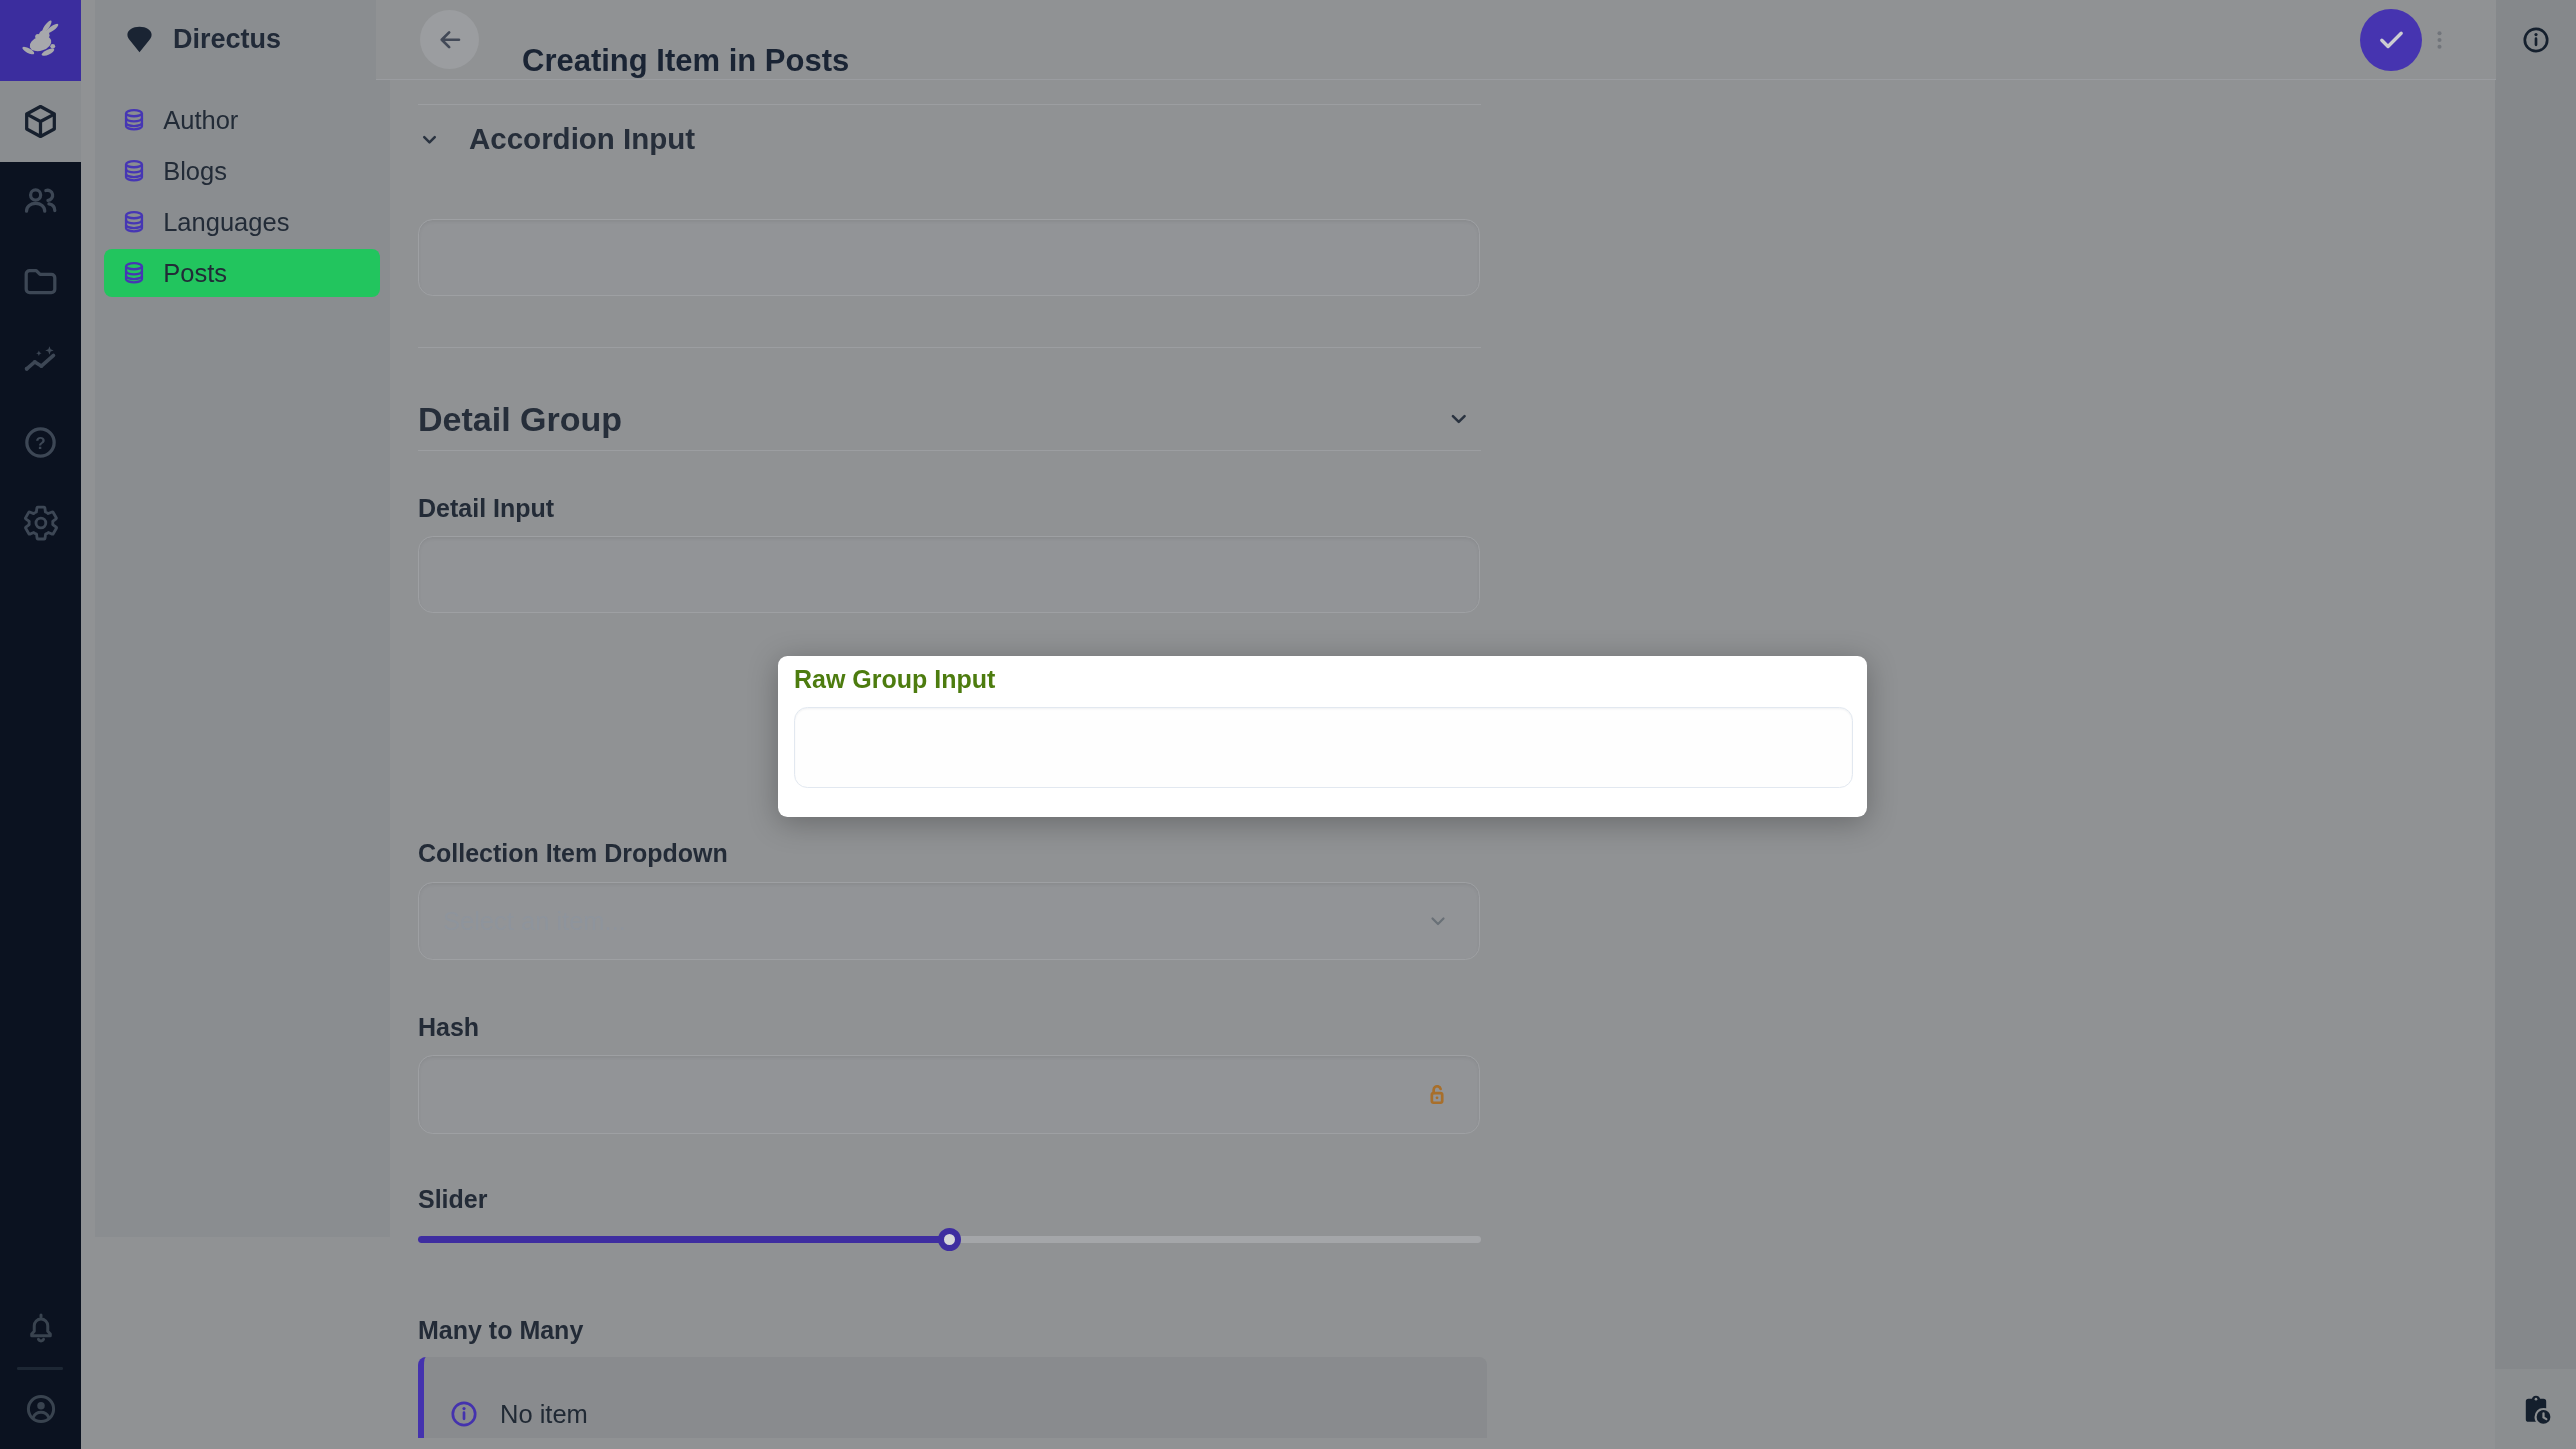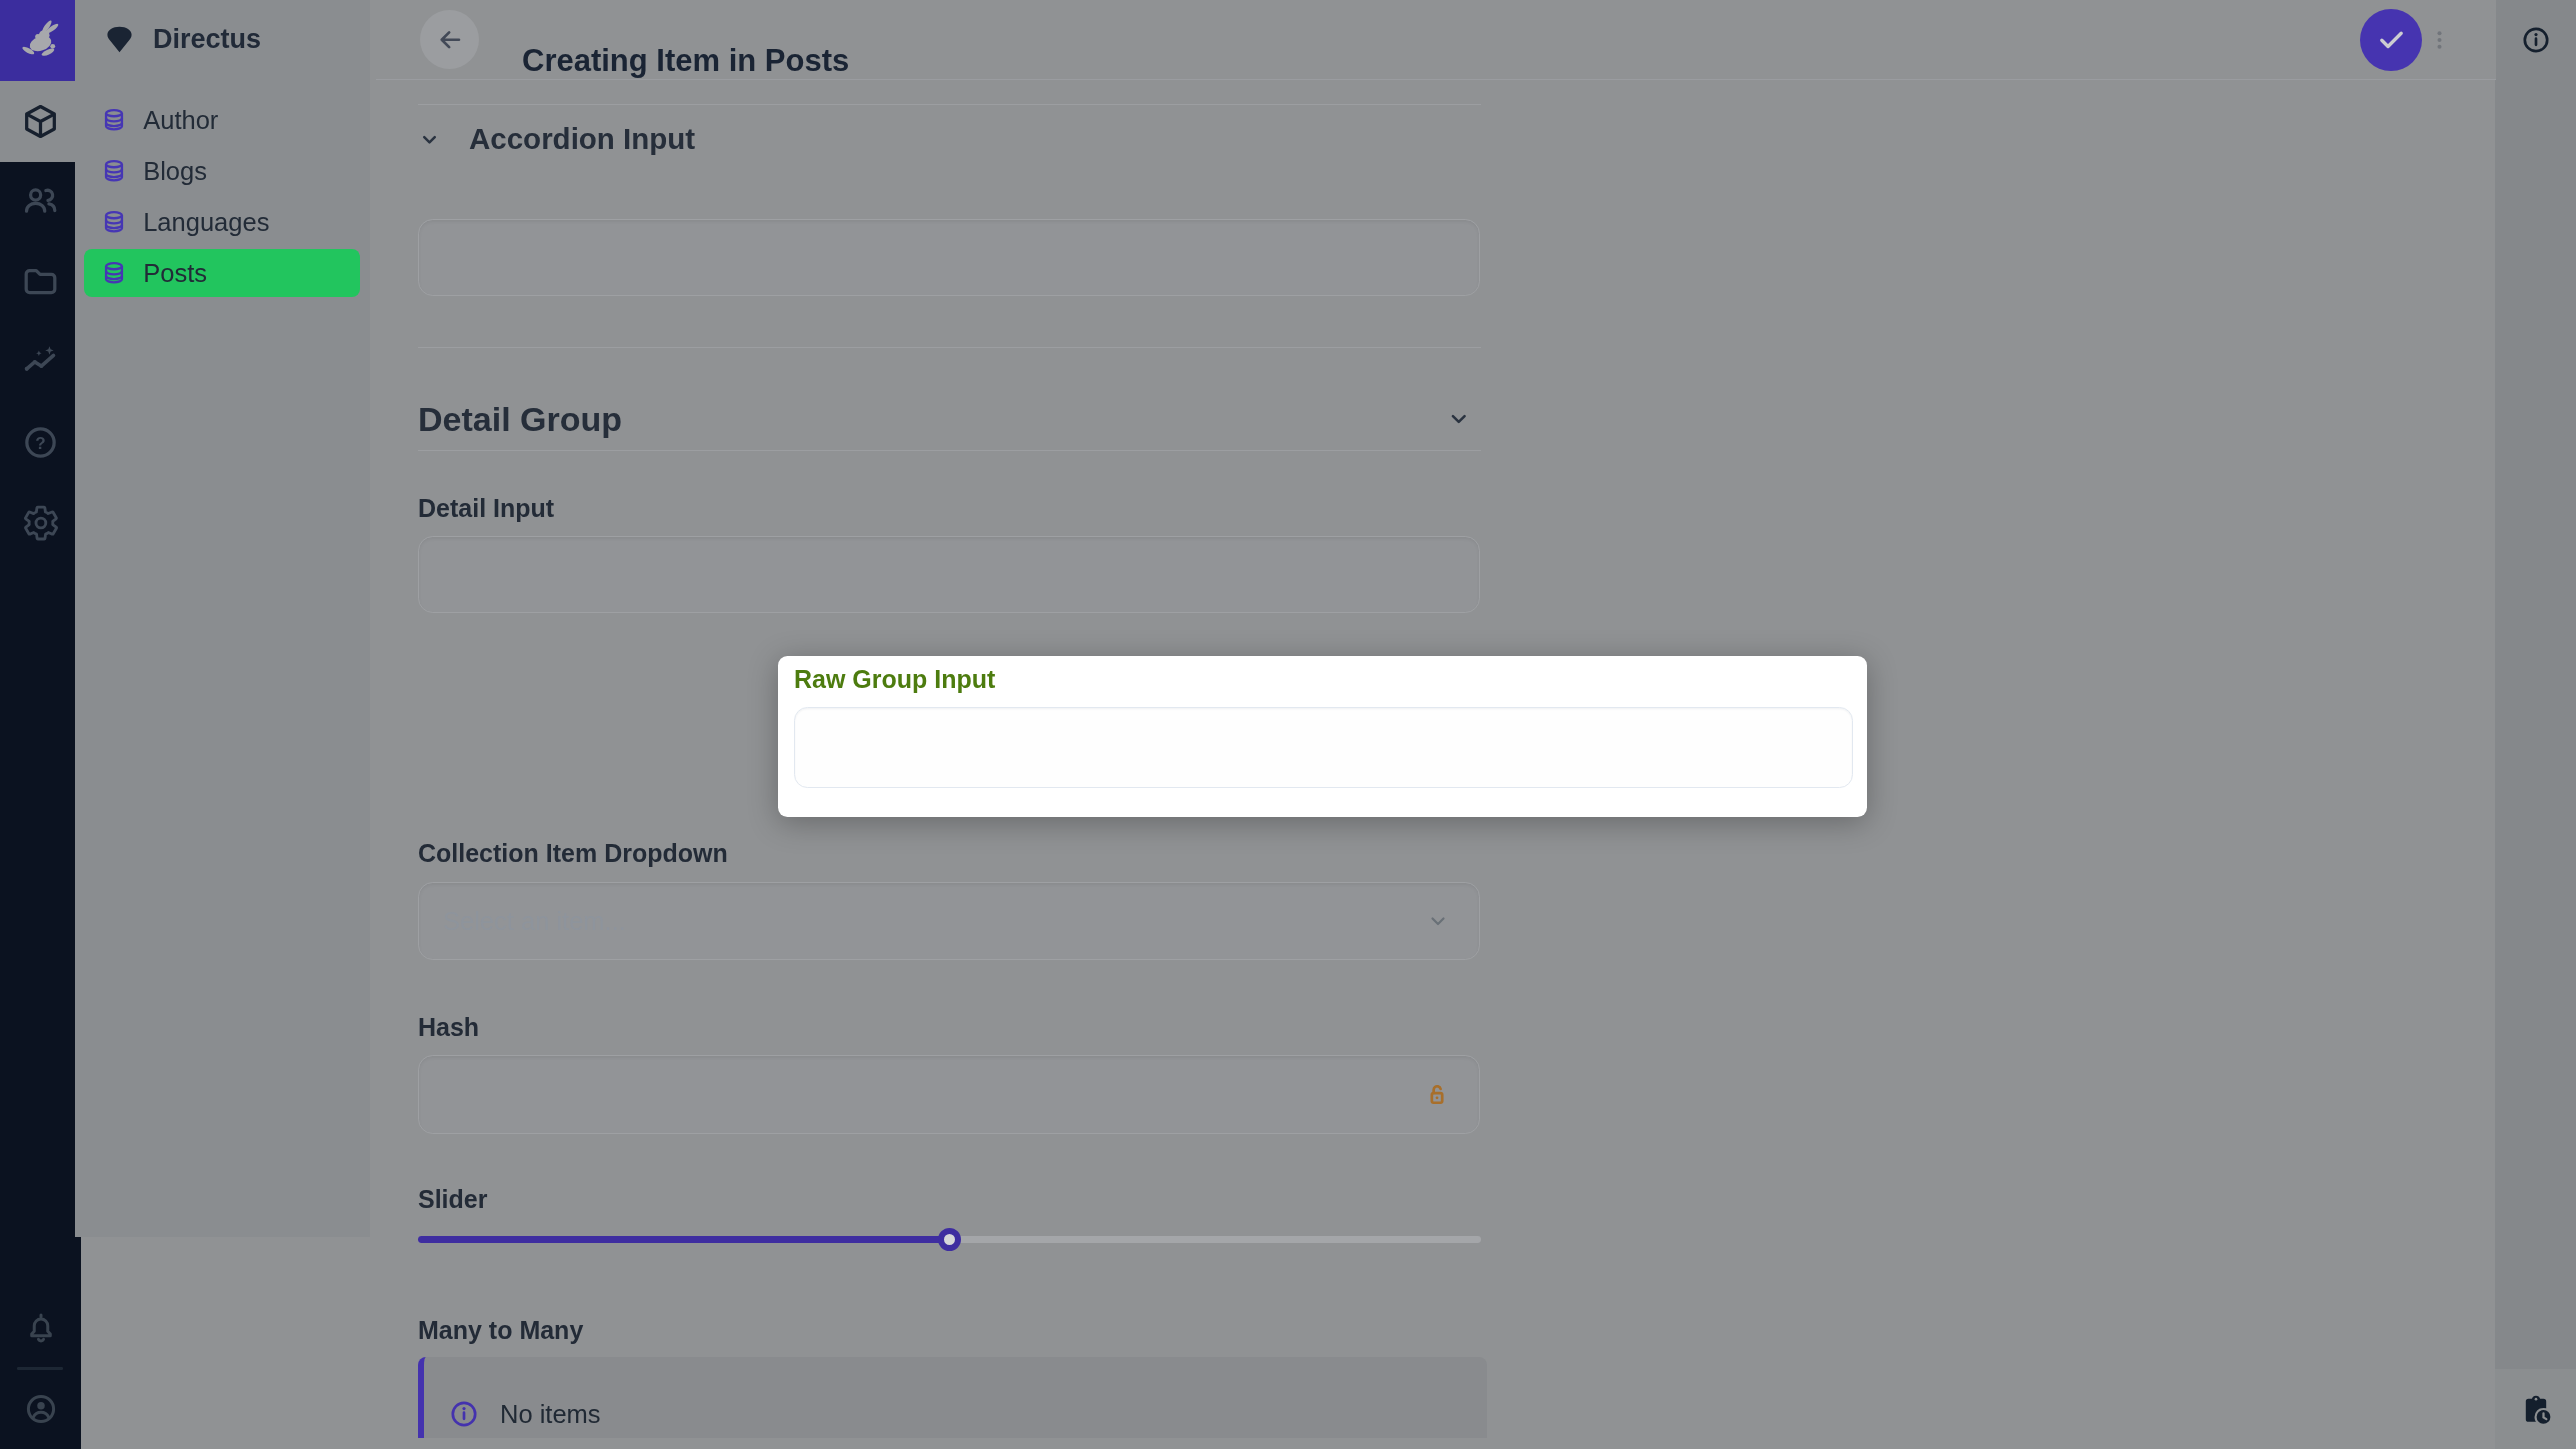--- a/index.html
+++ b/index.html
@@ -11,21 +11,21 @@
   .module-bar{position:absolute;left:0;top:0;width:81px;height:1449px;background:#0B1220;}
   .logo-tile{position:absolute;left:0;top:0;width:81px;height:81px;background:#3B2D9E;
              display:flex;align-items:center;justify-content:center;cursor:pointer;}
   .mod{position:absolute;left:0;width:81px;height:81px;display:flex;align-items:center;
        justify-content:center;color:#3D4755;cursor:pointer;}
   .mod.active{background:#8A8D90;color:#17202E;}
   .mod-bell{color:#39434F;}
   .modbar-divider{position:absolute;left:17.4px;top:1367px;width:46px;height:2.7px;background:#1D2734;border-radius:1.3px;}
 
   
-  .nav{position:absolute;left:75px;top:0;width:295px;height:1237px;background:#8A8D90;}
+  .nav{position:absolute;left:95px;top:0;width:295px;height:1237px;background:#8A8D90;}
   .nav-header{position:absolute;left:0;top:0;width:295px;height:79px;display:flex;align-items:center;cursor:pointer;}
   .nav-header .proj-icon{margin-left:27px;color:#1A2433;}
   .nav-header .proj-name{margin-left:16px;font-size:27px;font-weight:600;color:#212A38;}
   .nav-item{position:absolute;left:9.4px;width:276px;height:48px;border-radius:8px;
             display:flex;align-items:center;cursor:pointer;}
   .nav-item.active{background:#22c55e;}
   .nav-item .db-icon{margin-left:16px;color:#4636B4;}
   .nav-item .nav-label{margin-left:14.8px;font-size:25.5px;font-weight:500;color:#222B37;}
 
   
@@ -303,18 +303,18 @@
       </div>
     </div>
 
     <div class="field-label" style="top:1248px">Many to Many</div>
     <div class="notice" style="top:1289px">
       <svg class="n-icon" width="32" height="32" viewBox="0 0 24 24" fill="none" stroke="currentColor" stroke-width="2" stroke-linecap="round">
         <circle cx="12" cy="12" r="8.4"></circle>
         <path d="M12 11v4.6"></path>
         <circle cx="12" cy="7.9" r="1.2" fill="currentColor" stroke="none"></circle>
       </svg>
-      <span class="n-text">No items</span>
+      <span class="n-text">No item</span>
     </div>
 
   </main>
 </div>
 
 
 </body></html>

